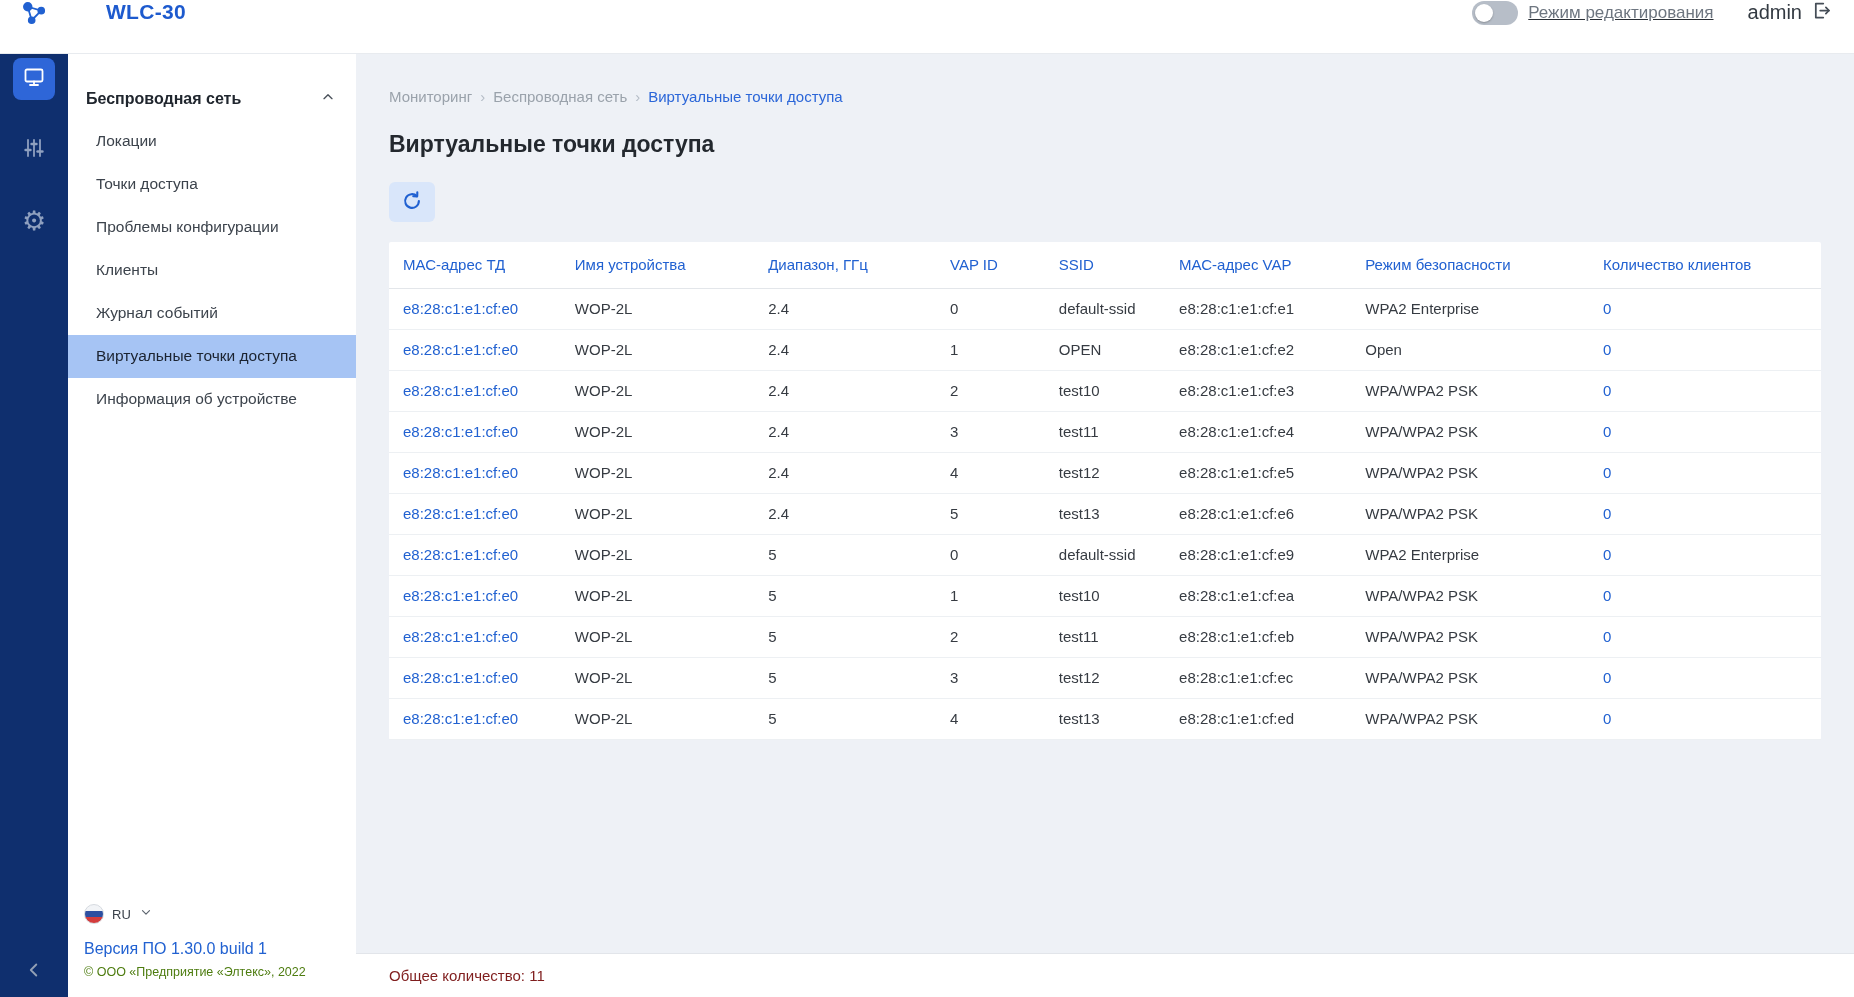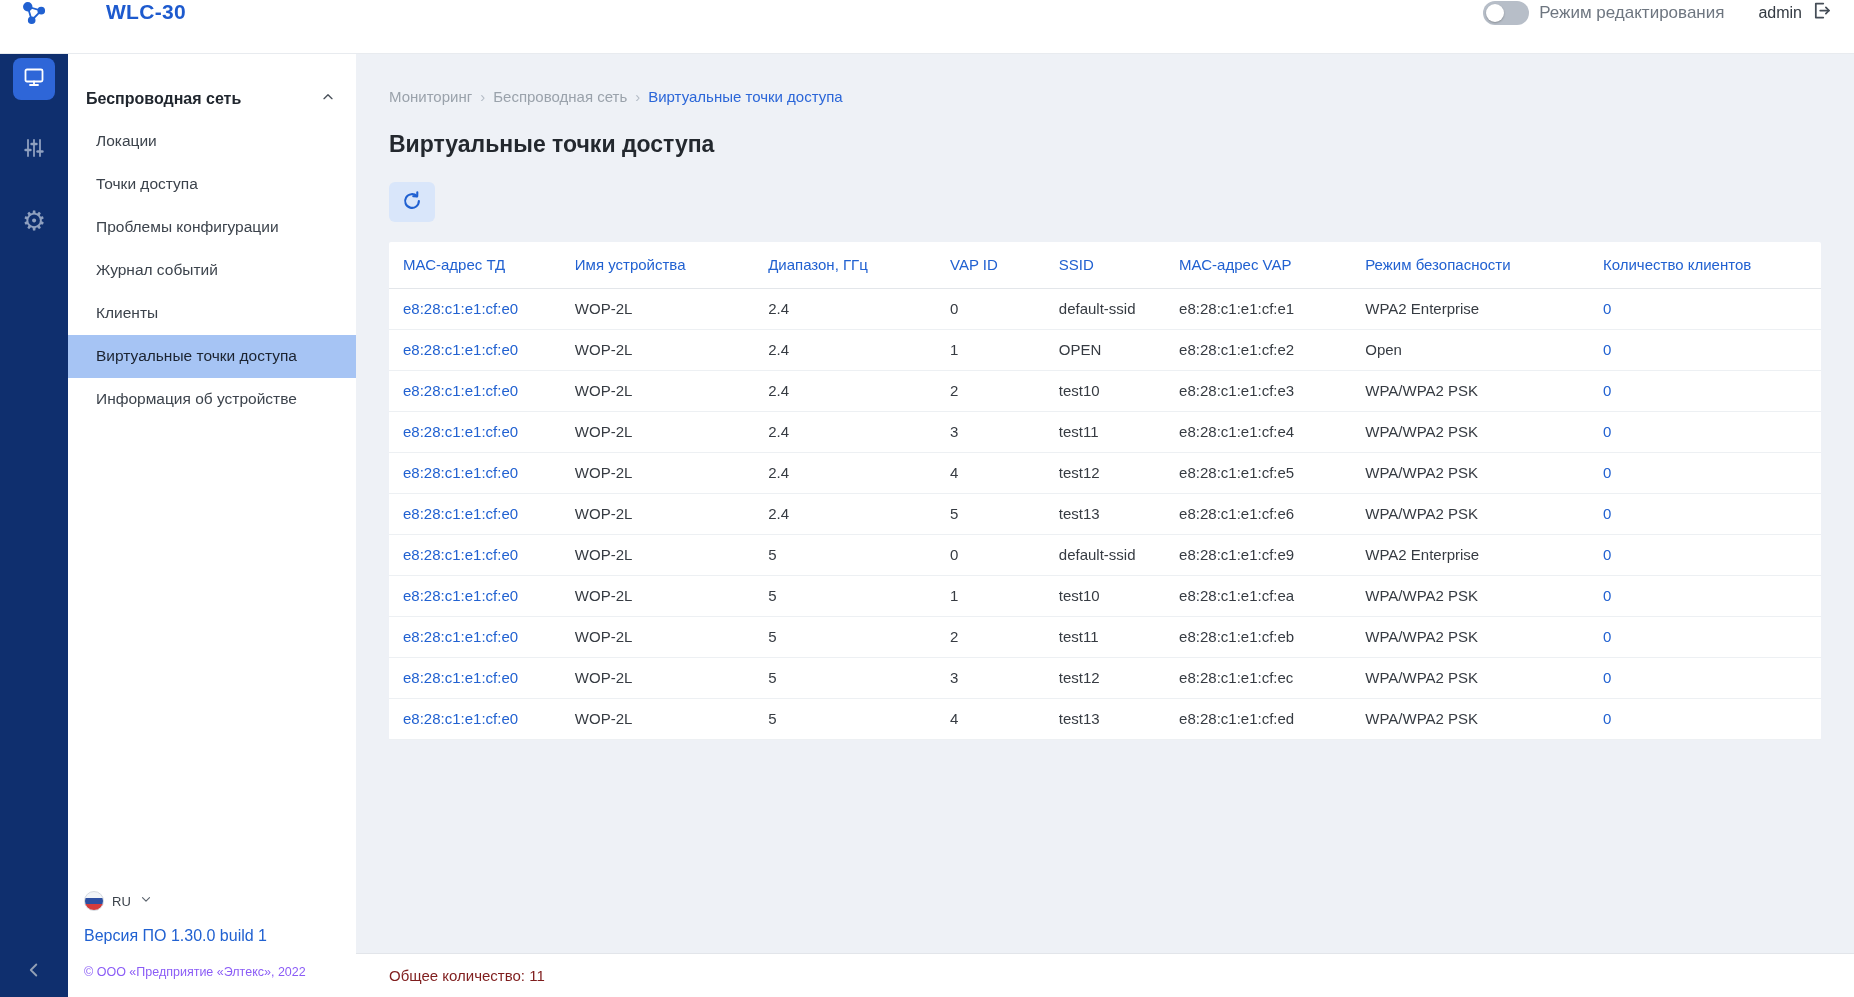--- a/index.html
+++ b/index.html
@@ -5,26 +5,26 @@
   * { margin:0; padding:0; box-sizing:border-box; }
   html,body { width:1854px; height:997px; overflow:hidden; }
   body { font-family:"Liberation Sans", sans-serif; background:#eef1f6; color:#2a2f36; }
   .app { display:flex; flex-direction:column; height:100%; }
 
   
   .topbar { flex:0 0 54px; background:#fff; display:flex; align-items:flex-start; border-bottom:1px solid #e8ebef; }
   .logo-box { width:68px; display:flex; justify-content:center; align-items:center; }
   .app-title { margin-left:38px; font-size:21px; font-weight:700; color:#1d5ace; letter-spacing:.3px; }
   .topbar-right { margin-left:auto; display:flex; align-items:center; padding-right:22px; }
-  .toggle-group { display:flex; align-items:center; gap:10px; cursor:pointer; }
+  .toggle-group { display:flex; align-items:center; gap:10px; cursor:pointer;text-decoration:underline; }
   .switch { width:46px; height:24px; border-radius:12px; background:#b7bec8; position:relative; flex:0 0 auto; }
   .switch .knob { position:absolute; left:3px; top:3px; width:18px; height:18px; border-radius:50%; background:#fff; box-shadow:0 1px 2px rgba(0,0,0,.25); }
   .toggle-label { font-size:17px; color:#6e7680; }
   .user-group { display:flex; align-items:center; gap:9px; margin-left:34px; cursor:pointer; }
-  .user-name { font-size:16px; color:#333a42; }
+  .user-name { font-size:20px; color:#333a42; }
 
   
   .body-row { flex:1; display:flex; min-height:0; }
 
   
   .rail { flex:0 0 68px; background:#0f2f6e; display:flex; flex-direction:column; align-items:center; padding-top:4px; }
   .rail-item { width:42px; height:42px; border-radius:8px; display:flex; align-items:center; justify-content:center; margin-bottom:29px; cursor:pointer; }
   .rail-item.active { background:#2e66d8; }
   .gear-glyph { font-size:27px; color:#8fa0bf; line-height:1; }
   .rail-collapse { margin-top:auto; margin-bottom:12px; cursor:pointer; display:flex; }
@@ -33,21 +33,21 @@
   .sidebar { flex:0 0 288px; background:#fff; display:flex; flex-direction:column; padding-top:24px; overflow:hidden; }
   .section-header { display:flex; align-items:center; justify-content:space-between; padding:11px 20px 11px 18px; font-size:16px; font-weight:600; color:#20262e; cursor:pointer; }
   .side-item { padding:11px 56px 11px 28px; font-size:15.5px; line-height:1.35; color:#3c434c; cursor:pointer; }
   .side-item.active { background:#a6c4f4; color:#1b2330; }
   .sidebar-bottom { margin-top:auto; padding:0 10px 18px 16px; }
   .lang-row { display:flex; align-items:center; gap:8px; cursor:pointer; }
   .flag { width:20px; height:20px; border-radius:50%; border:1px solid #d6dae0;
           background:linear-gradient(to bottom,#f2f4f7 0 34%, #2d4fa1 34% 67%, #d43c3c 67% 100%); }
   .lang-code { font-size:13px; color:#3b424b; }
   .version-link { margin-top:16px; font-size:16px; color:#2161d1; cursor:pointer; }
-  .copyright { margin-top:20px; font-size:12.5px; color:#8b5cf6; }
+  .copyright { margin-top:7px; font-size:12.5px; color:#4d7c0f; }
 
   
   .main { flex:1; display:flex; flex-direction:column; min-width:0; background:#eef1f6; }
   .content { flex:1; padding:34px 33px 0; overflow:hidden; }
   .breadcrumb { display:flex; align-items:center; gap:8px; font-size:15px; color:#9aa2ab; }
   .crumb { cursor:default; }
   .crumb.link { cursor:pointer; }
   .crumb.active { color:#2b66d8; }
   .crumb-sep { color:#b4bcc6; font-size:15px; }
   .page-title { margin-top:26px; font-size:23px; font-weight:700; color:#23282e; }
@@ -149,22 +149,22 @@
         <span>Беспроводная сеть</span>
         <span>
           <svg width="16" height="16" viewBox="0 0 24 24" fill="none" stroke="#49505a" stroke-width="2" stroke-linecap="round" stroke-linejoin="round">
               <polyline points="6,14.5 12,8.5 18,14.5"></polyline>
             </svg>
         </span>
       </div>
       <div class="side-item">Локации</div>
       <div class="side-item">Точки доступа</div>
       <div class="side-item">Проблемы конфигурации</div>
+      <div class="side-item">Клиенты</div>
       <div class="side-item">Журнал событий</div>
-      <div class="side-item">Клиенты</div>
       <div class="side-item active">Виртуальные точки доступа</div>
 
       <div class="side-item">Информация об устройстве</div>
 
       <div class="sidebar-bottom">
         <div class="lang-row">
           <span class="flag"></span>
           <span class="lang-code">RU</span>
           <span>
             <svg width="14" height="14" viewBox="0 0 24 24" fill="none" stroke="#5d656f" stroke-width="2" stroke-linecap="round" stroke-linejoin="round">

